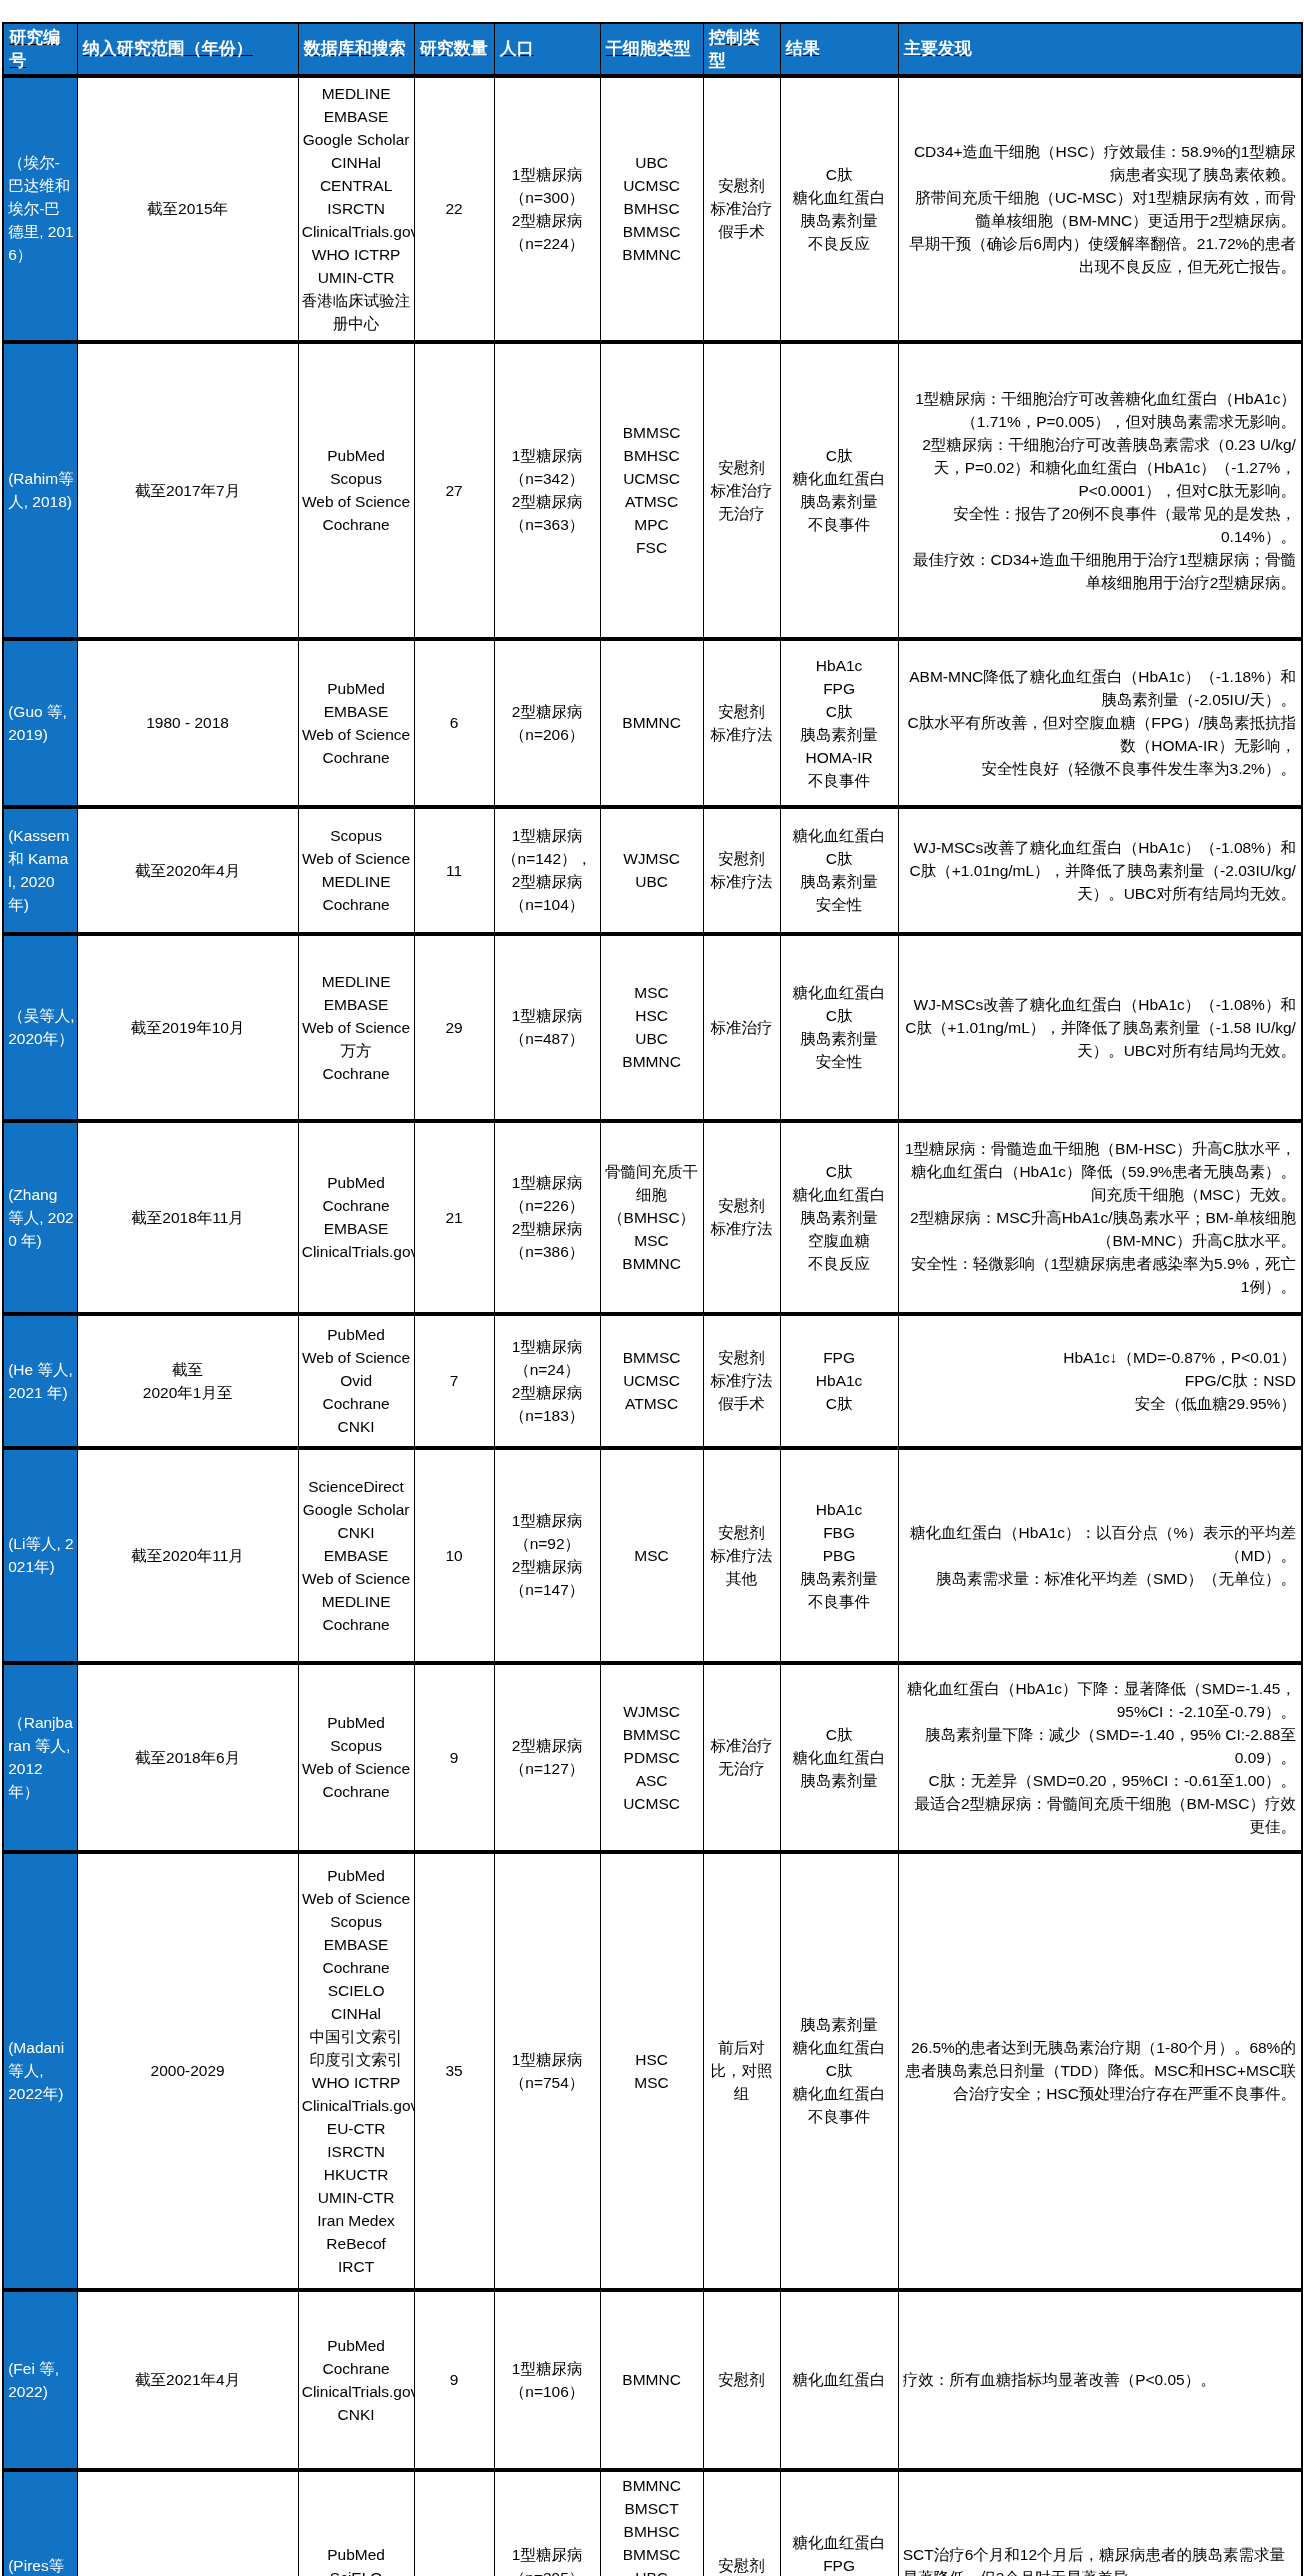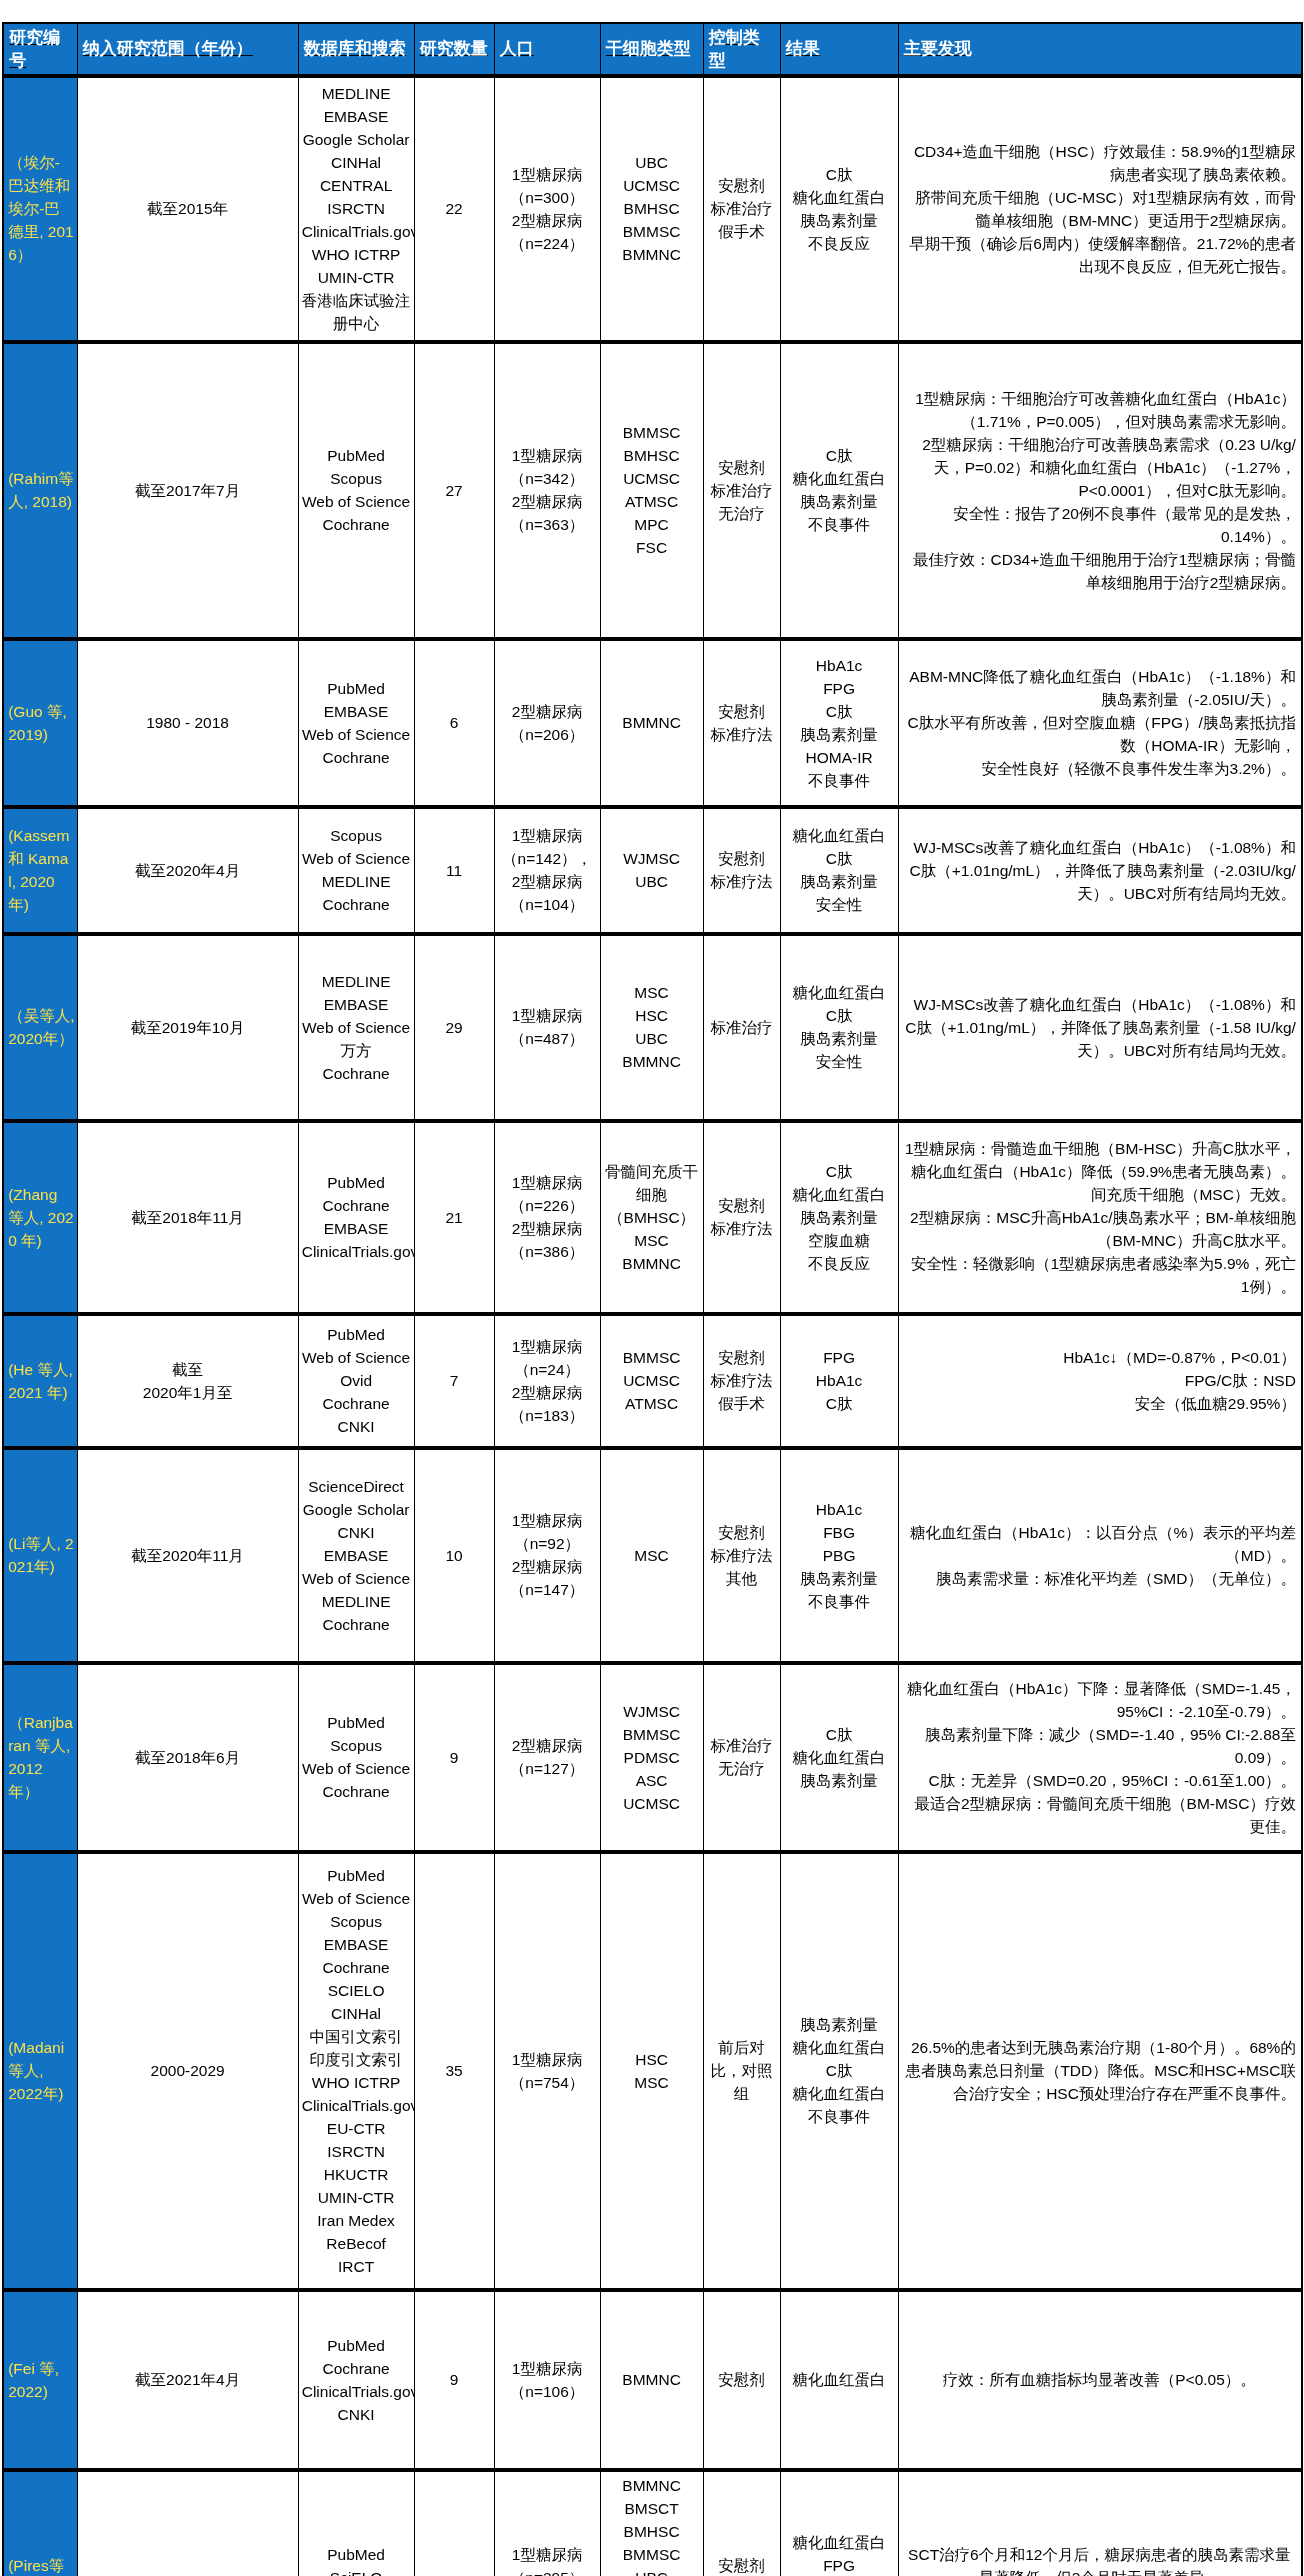--- a/index.html
+++ b/index.html
@@ -51,37 +51,37 @@
     color: #ffffff;
     font-weight: bold;
     font-size: 17px;
     text-align: left;
     padding: 2.1px 3.1px 2.1px 5.2px;
     vertical-align: middle;
     white-space: pre-line;
   }
   td.cell-id {
     background: var(--accent, #1273c4);
-    color: #fde047;
+    color: #ffffff;
     text-align: left;
     padding: 2.1px 2.1px 2.1px 4.1px;
     white-space: pre-line;
     word-break: break-all;
   }
   td.cell-mid {
     text-align: center;
     padding: 2.1px 3.1px;
     white-space: pre-line;
   }
   td.cell-find {
     text-align: right;
     padding: 3.1px 5.2px 3.1px 4.1px;
     white-space: pre-line;
   }
-  td.cell-find.center { text-align: center; }
+  td.cell-find.center { text-align: left; }
 </style>
 </head>
 <body>
 
 <div class="page">
   <table class="review-table">
     <colgroup>
       <col class="c-id">
         <col class="c-range">
         <col class="c-db">

